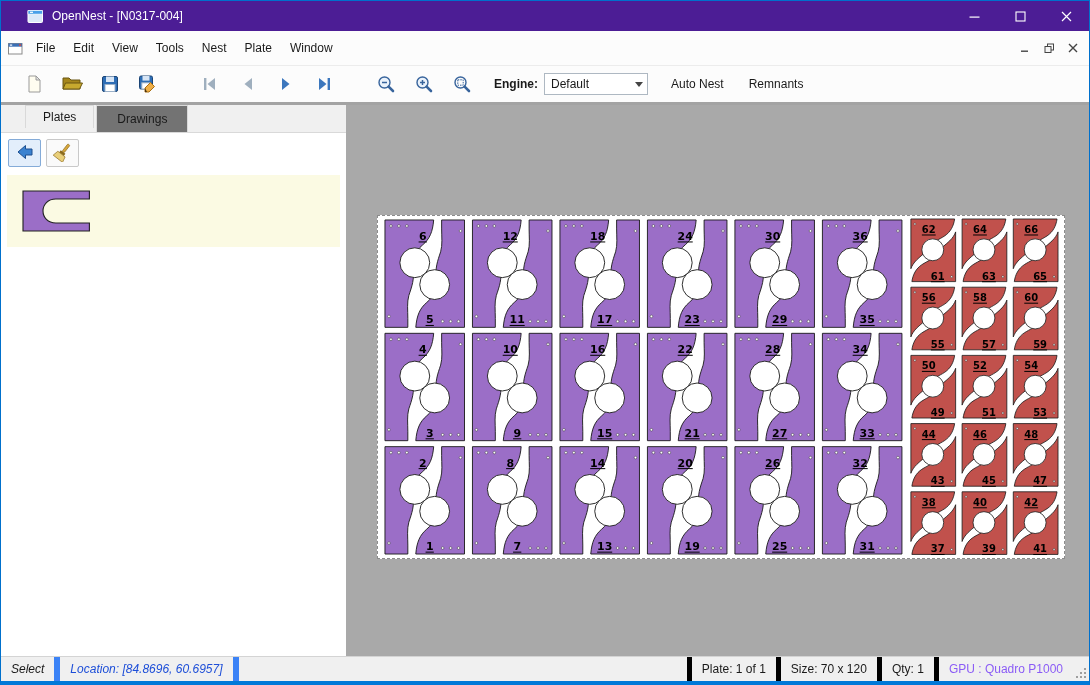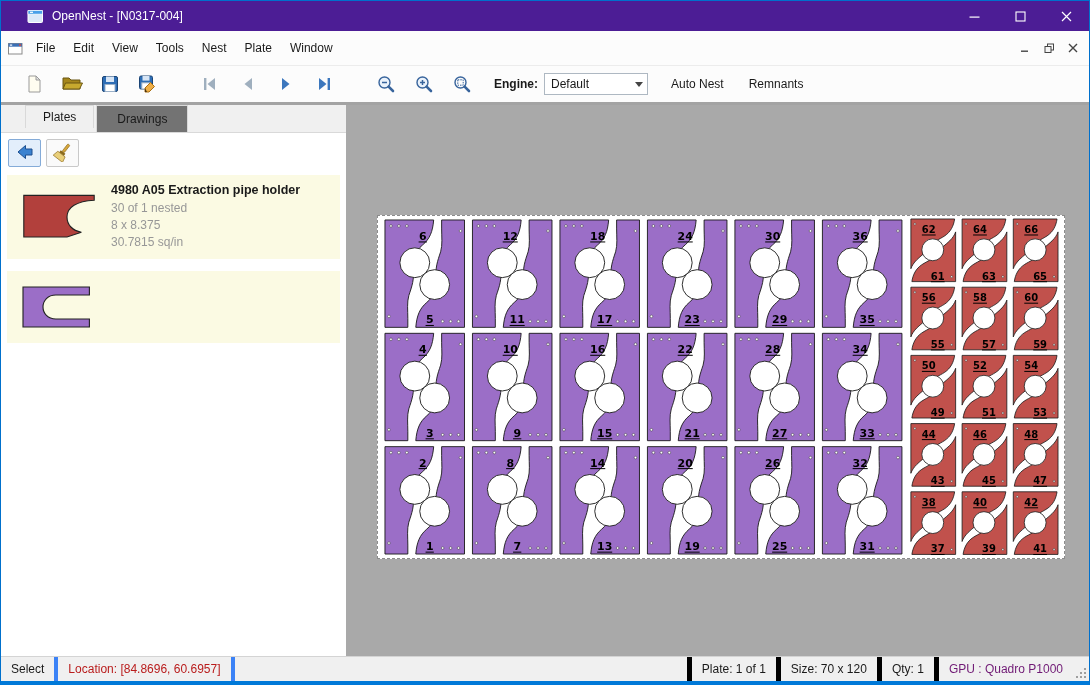--- a/index.html
+++ b/index.html
@@ -53,23 +53,23 @@
   .item-title { font-weight:bold; font-size:12.5px; margin-bottom:3px; }
   .item-meta { color:#979797; line-height:17px; }
 
   .canvas { flex:1; position:relative; background:#a9a9a9; overflow:hidden; }
   .plate { position:absolute; left:31px; top:110px; width:688px; height:344px; background:#fff; border:1px dashed #8c8c8c; }
   .plate svg { display:block; }
 
   
   .statusbar { flex:0 0 25px; background:#f0f0f0; border-top:1px solid #d4d4d4; display:flex; align-items:stretch; font-size:12px; }
   .sb-cell { display:flex; align-items:center; padding:0 10px; }
-  .sb-sep { border-right:4px solid #3b82f6; }
+  .sb-sep { border-right:6px solid #3b82f6;font-style:italic; }
   .sb-left-border { border-left:5px solid #000000; }
-  .sb-loc { color:#b91c1c; }
+  .sb-loc { color:#1d4ed8; }
   .sb-fill { flex:1; }
   .sb-grip { display:flex; align-items:flex-end; justify-content:flex-end; padding:0 2px 2px 0; width:16px; }
 </style>
 </head>
 <body>
 
 <div class="window">
 
   <div class="titlebar">
     <span class="app-icon">
@@ -243,33 +243,20 @@
                     <rect x="8.8" y="0.5" width="2.6" height="9.5" rx="1" fill="#d7a73c" stroke="#8a6a1c" stroke-width="0.6"></rect>
                     <rect x="7.2" y="10" width="5.8" height="2.6" fill="#8a6a1c"></rect>
                     <path d="M5.5,12.6 L14.7,12.6 L16,18.5 L4.2,18.5 Z" fill="#e9cf7a" stroke="#97762a" stroke-width="0.7"></path>
                   </g>
                 </svg>
             </span>
           </div>
         </div>
         <div class="drawing-list">
 
-          <div class="drawing-item">
-            <div class="thumb-box">
-              <svg width="80" height="56" viewBox="0 0 100 62">
-                <path d="M6,4 L94,4 L94,10 C72,11 60,19 60,31 C60,41 67,48 78,50 L60,56 L6,56 Z" stroke="#222" stroke-width="1.4" fill="#b2403c"></path>
-              </svg>
-            </div>
-            <div class="item-text">
-              <div class="item-title">4980 A05 Extraction pipe holder</div>
-              <div class="item-meta">30 of 1 nested</div>
-              <div class="item-meta">8 x 8.375</div>
-              <div class="item-meta">30.7815 sq/in</div>
-            </div>
-          </div>
 
           <div class="drawing-item">
             <div class="thumb-box">
               <svg width="80" height="56" viewBox="0 0 100 62">
                 <path d="M5,6 L88,6 L88,16 L46,16 C36,16 30,23 30,31 C30,39 36,46 46,46 L88,46 L88,56 L5,56 Z" stroke="#222" stroke-width="1.4" fill="#9b6ec7"></path>
               </svg>
             </div>
           </div>
 
         </div>
@@ -773,21 +760,21 @@
     </div>
   </div>
 
   <div class="statusbar">
     <div class="sb-cell sb-sep">Select</div>
     <div class="sb-cell sb-sep sb-loc">Location: [84.8696, 60.6957]</div>
     <div class="sb-fill"></div>
     <div class="sb-cell sb-left-border">Plate: 1 of 1</div>
     <div class="sb-cell sb-left-border">Size: 70 x 120</div>
     <div class="sb-cell sb-left-border">Qty: 1</div>
-    <div class="sb-cell sb-left-border" style="color: #701a75;">GPU : Quadro P1000</div>
+    <div class="sb-cell sb-left-border" style="color: #8b5cf6;">GPU : Quadro P1000</div>
     <div class="sb-grip">
       <svg width="12" height="12">
           <g fill="#9e9e9e">
             <rect x="9" y="1" width="2" height="2"></rect>
             <rect x="9" y="5" width="2" height="2"></rect>
             <rect x="9" y="9" width="2" height="2"></rect>
             <rect x="5" y="5" width="2" height="2"></rect>
             <rect x="5" y="9" width="2" height="2"></rect>
             <rect x="1" y="9" width="2" height="2"></rect>
           </g>

